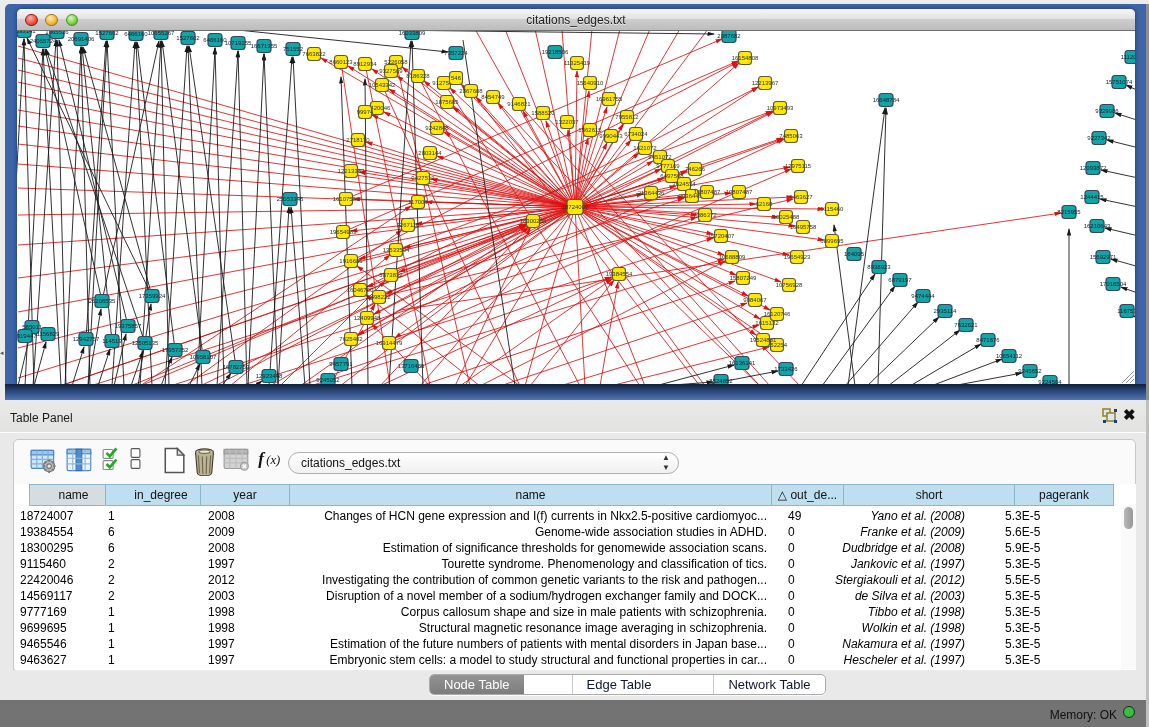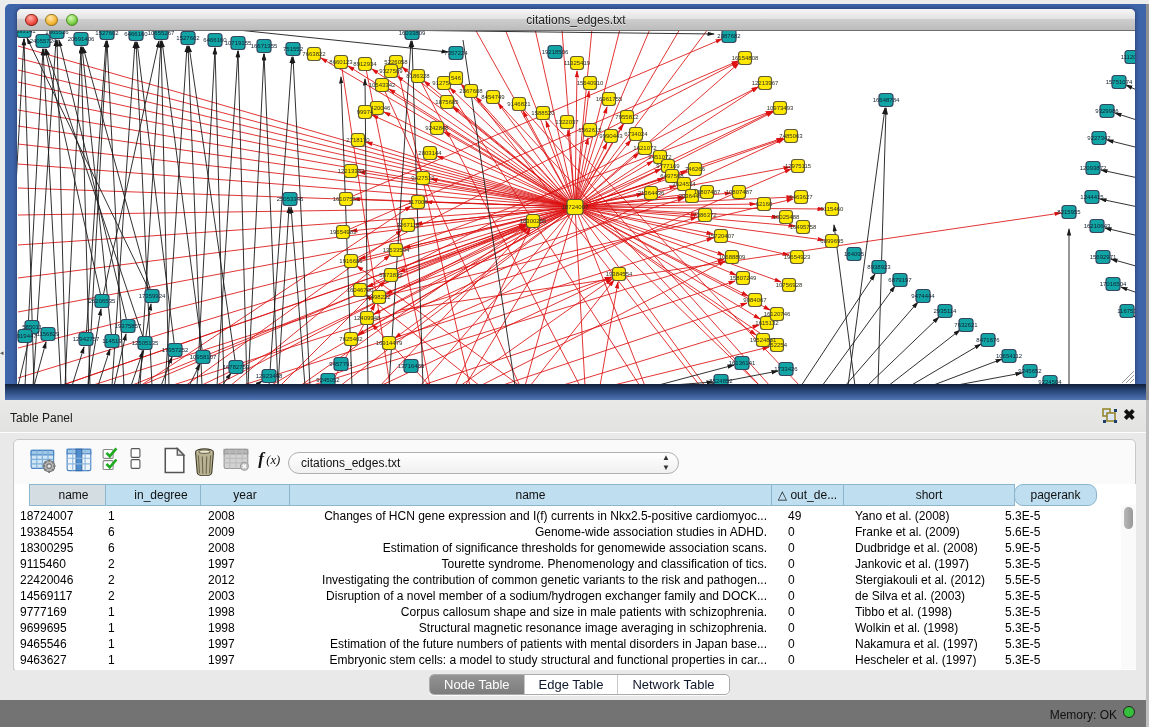--- a/index.html
+++ b/index.html
@@ -36,33 +36,33 @@
 #tbl { position:absolute; left:1px; top:44px; width:1121px; height:186px; overflow:hidden; background:#fff; }
 #thead { position:absolute; left:0; top:0; height:21px; width:1105px; background:#fff; }
 #thead div { position:absolute; top:0; height:22px; background:#bfdff0; border:1px solid #8cb6cc;
   font-size:12px; text-align:center; line-height:20px; color:#111; }
 #thead .h0 { left:14px; width:89px; background:#d4dde2; }
 #thead .h1 { left:90px; width:112px; }
 #thead .h2 { left:185px; width:90px; }
 #thead .h3 { left:274px; width:483px; }
 #thead .h4 { left:756px; width:73px; }
 #thead .h5 { left:828px; width:172px; }
-#thead .h6 { left:999px; width:83px;border-radius:9px; }
+#thead .h6 { left:999px; width:100px; }
 #trows { position:absolute; left:2px; top:25px; width:1103px; }
 .tr { position:relative; height:16px; font-size:12px; color:#000; white-space:nowrap; }
 .tr div { position:absolute; top:0; height:16px; line-height:15px; overflow:hidden; }
 .c0 { left:3px; width:84px; } .c1 { left:91px; width:94px; } .c2 { left:191px; width:88px; }
 .c3 { left:270px; width:480px;text-align:right; } .c4 { left:758px; width:70px;margin-left:13px; }
-.c5 { left:838px; width:172px; text-align:left; } .c6 { left:988px; width:90px; }
+.c5 { left:776px; width:172px; text-align:right;font-style:italic; } .c6 { left:988px; width:90px; }
 #vscroll { position:absolute; left:1106px; top:21px; width:15px; height:164px; background:#fafafa; }
 #vthumb { position:absolute; left:2.5px; top:2px; width:9px; height:22px; border-radius:5px;
   background:linear-gradient(90deg,#b8b8b8,#989898); }
 #tabs { position:absolute; left:429px; top:274px; height:21px; display:flex;
   border:1px solid #ababab; border-radius:5px; overflow:hidden; background:#fff;
-  box-shadow:0 1px 0 rgba(255,255,255,.8); }
+  box-shadow:0 1px 0 rgba(255,255,255,.8);gap:48px; }
 #tabs div { padding:0 14px; font-size:13px; line-height:20px; color:#0f172a; }
 #tabs .sel { background:linear-gradient(#939393,#7d7d7d); color:#fff; }
 #tabs .s2 { border-left:1px solid #c8c8c8; }
 #status { position:absolute; left:0; top:300px; width:1149px; height:27px; background:#737373; }
 #status .m { position:absolute; right:32px; top:8px; font-size:12px; color:#111; }
 #status .dot { position:absolute; right:14px; top:6px; width:12px; height:12px; border-radius:50%;
   background:#35c03c; border:1.5px solid #222; }
 #rstrip2 { position:absolute; right:0; top:0; width:3px; height:327px; background:#bfbfbf; }
 </style></head>
 <body>

